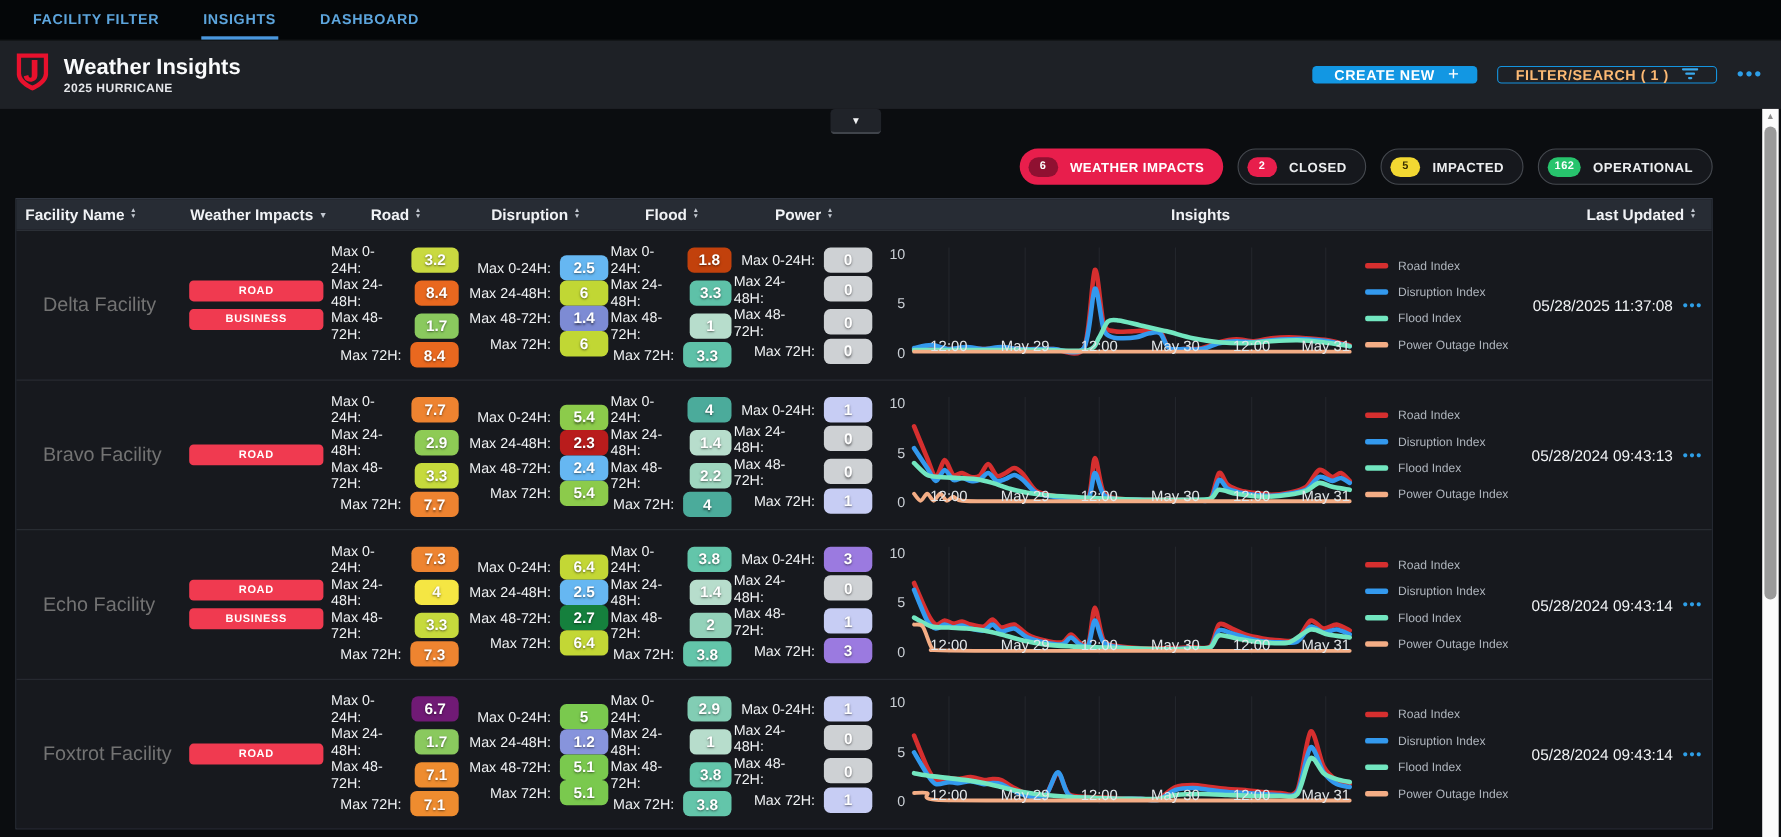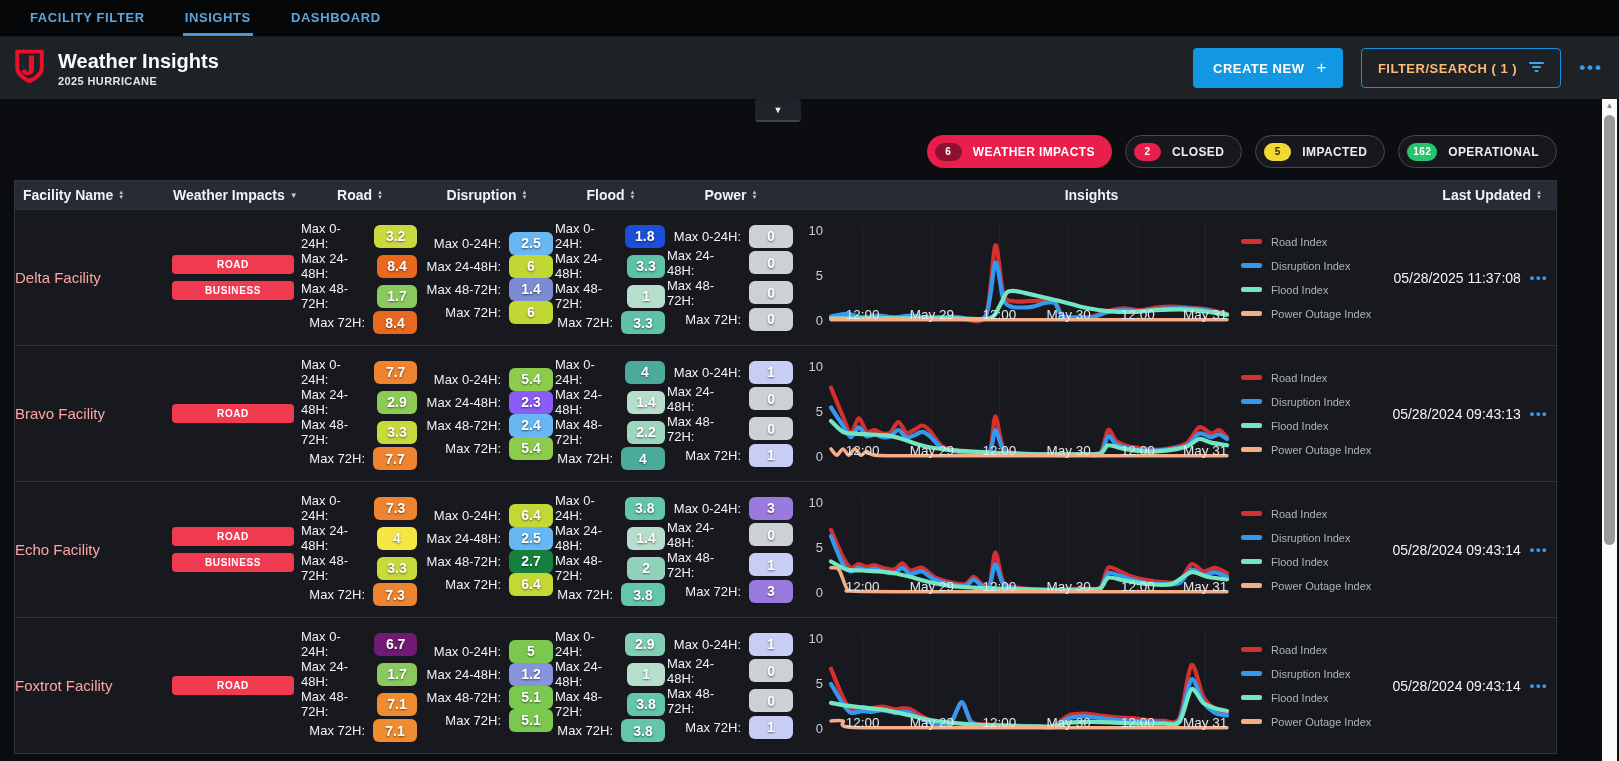--- a/index.html
+++ b/index.html
@@ -9,21 +9,21 @@
   
   .topnav { height:37px; background:#040608; display:flex; align-items:flex-end; padding-left:28px; gap:36px; border-bottom:1px solid #14171b; }
   .tab { color:#5da5dd; font-size:13px; font-weight:bold; letter-spacing:.6px; padding:10px 2px 8px; border-bottom:3px solid transparent; cursor:pointer; }
   .tab.active { border-bottom-color:#4a97dd; }
 
   
   .header { height:62px; background:#1e2126; display:flex; align-items:center; padding:0 16px 0 14px; gap:13px; }
   .titles .t { color:#fafbfc; font-size:20px; font-weight:bold; line-height:24px; }
   .titles .s { color:#e3e5e8; font-size:11px; font-weight:bold; letter-spacing:.4px; margin-top:2px; }
   .header-right { margin-left:auto; display:flex; align-items:center; gap:18px; }
-  .btn { height:40px; display:flex; align-items:center; gap:12px; border-radius:4px; font-size:13px; font-weight:bold; letter-spacing:.5px; cursor:pointer; }
+  .btn { height:16px; display:flex; align-items:center; gap:12px; border-radius:4px; font-size:13px; font-weight:bold; letter-spacing:.5px; cursor:pointer; }
   .btn-primary { background:#1297e3; color:#fff; padding:0 16px 0 20px; }
   .btn-primary .plus { font-size:17px; font-weight:normal; }
   .btn-outline { border:1px solid #1494df; color:#fdba74; padding:0 16px; background:transparent; }
   .kebab { color:#2e9fe8; font-size:17px; letter-spacing:2px; font-weight:bold; cursor:pointer; }
 
   
   .collapse-tab { position:absolute; left:755px; top:99px; width:46px; height:23px; background:#202329; border-radius:4px; border-bottom:2px solid #40444b; display:flex; align-items:center; justify-content:center; color:#f2f3f5; font-size:9px; cursor:pointer; }
 
   
   .chips-row { display:flex; justify-content:flex-end; gap:13px; margin:36px 62px 12px 0; }
@@ -37,21 +37,21 @@
   .thead, .trow { display:grid; grid-template-columns:150px 136px 118px 136px 112px 128px minmax(0,1fr) 168px; }
   .thead { background:#272c34; height:28px; align-items:center; color:#f0f2f5; font-size:14px; font-weight:bold; }
   .th { display:flex; align-items:center; gap:5px; }
   .th.left { padding-left:8px; }
   .th.center { justify-content:center; }
   .th.right { justify-content:flex-end; padding-right:14px; }
   .sort-both { display:flex; flex-direction:column; line-height:5px; font-size:6px; color:#c3c9d1; }
   .sort-down { font-size:8px; color:#c3c9d1; }
   .trow { height:136px; background:#17191e; border-top:1px solid #2b2f36; }
   .cell { display:flex; align-items:center; }
-  .cell.fname { padding-left:0; color:#fca5a5; font-size:15px; }
+  .cell.fname { padding-left:24px; color:#737373; font-size:18px; }
   .cell.impacts { flex-direction:column; justify-content:center; gap:7px; }
   .impact-badge { width:122px; height:19px; background:#f03a50; border-radius:4px; color:#fff; font-size:10px; font-weight:bold; letter-spacing:.6px; display:flex; align-items:center; justify-content:center; cursor:default; }
   .cell.metrics { flex-direction:column; justify-content:center; align-items:flex-end; gap:0; padding-right:2px; }
   .mline { display:flex; align-items:center; }
   .mlabel { color:#f0f2f4; font-size:13px; margin-right:8px; }
   .mchip { width:44px; height:23px; border-radius:6px; display:flex; align-items:center; justify-content:center; color:#fff; font-size:14px; font-weight:bold; text-shadow:0 1px 2px rgba(0,0,0,.55); }
   .cell.insights { padding-left:6px; }
   .legend { margin-left:10px; display:flex; flex-direction:column; gap:12px; width:140px; }
   .lentry { display:flex; align-items:center; gap:9px; }
   .lswatch { width:21px; height:5px; border-radius:2px; }
@@ -220,21 +220,21 @@
             <span class="mchip" style="background: rgb(125, 139, 212);">1.4</span>
           </div>
           <div class="mline">
             <span class="mlabel">Max 72H:</span>
             <span class="mchip" style="background: rgb(193, 215, 52);">6</span>
           </div>
         </div>
         <div class="cell metrics">
           <div class="mline">
             <span class="mlabel">Max 0-24H:</span>
-            <span class="mchip" style="background: #1d4ed8;">1.8</span>
+            <span class="mchip" style="background: #c2410c;">1.8</span>
           </div>
           <div class="mline">
             <span class="mlabel">Max 24-48H:</span>
             <span class="mchip" style="background: rgb(94, 193, 168);">3.3</span>
           </div>
           <div class="mline">
             <span class="mlabel">Max 48-72H:</span>
             <span class="mchip" style="background: rgb(183, 221, 204);">1</span>
           </div>
           <div class="mline">
@@ -329,21 +329,21 @@
             <span class="mchip" style="background: rgb(238, 131, 48);">7.7</span>
           </div>
         </div>
         <div class="cell metrics">
           <div class="mline">
             <span class="mlabel">Max 0-24H:</span>
             <span class="mchip" style="background: rgb(140, 203, 75);">5.4</span>
           </div>
           <div class="mline">
             <span class="mlabel">Max 24-48H:</span>
-            <span class="mchip" style="background: #8b5cf6;">2.3</span>
+            <span class="mchip" style="background: #b91c1c;">2.3</span>
           </div>
           <div class="mline">
             <span class="mlabel">Max 48-72H:</span>
             <span class="mchip" style="background: rgb(102, 183, 242);">2.4</span>
           </div>
           <div class="mline">
             <span class="mlabel">Max 72H:</span>
             <span class="mchip" style="background: rgb(140, 203, 75);">5.4</span>
           </div>
         </div>

